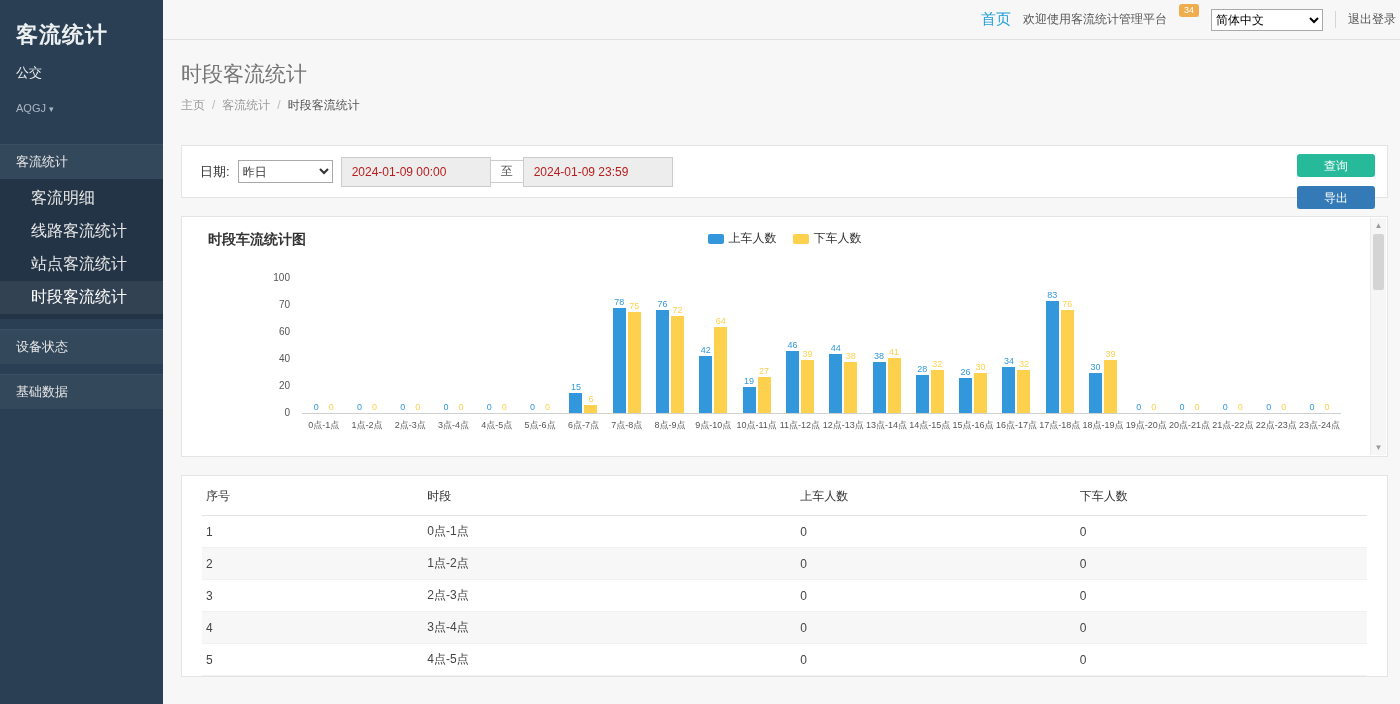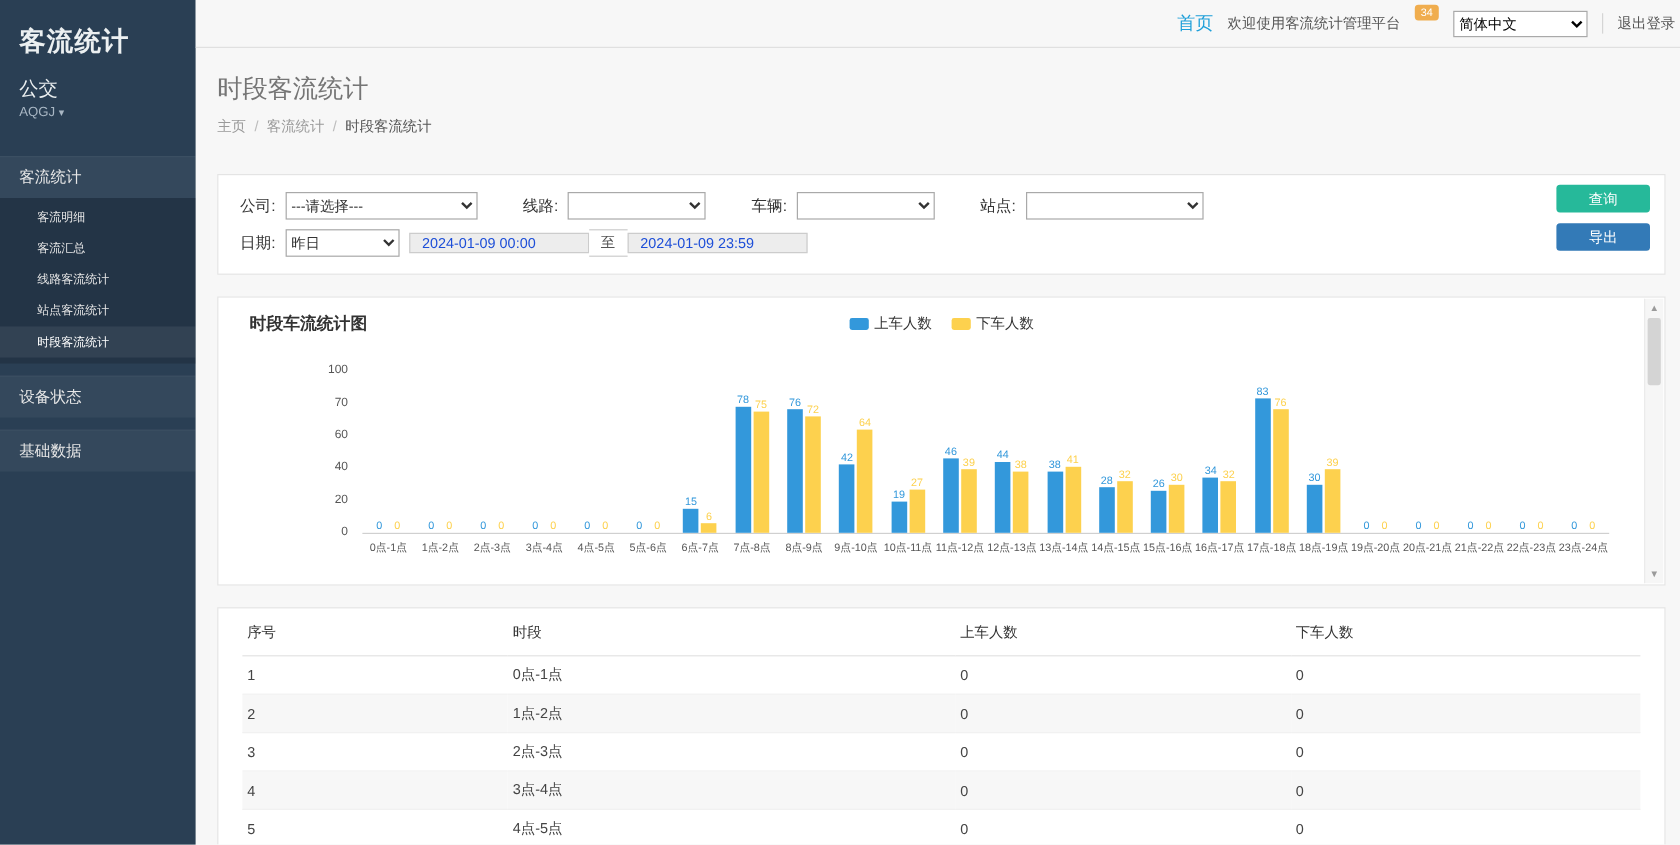--- a/index.html
+++ b/index.html
@@ -4,29 +4,29 @@
 <style>
   * { margin:0; padding:0; box-sizing:border-box; }
   html,body { width:1400px; height:704px; overflow:hidden; }
   body { font-family:"Liberation Sans","DejaVu Sans",sans-serif; background:#F7F7F7; color:#333; }
   .app { display:flex; width:100%; height:100%; }
 
   
   .sidebar { width:163px; flex-shrink:0; background:#2A3F54; color:#E7E7E7; }
   .brand { padding:20px 16px 6px; font-size:22px; font-weight:bold; color:#ECF0F1; letter-spacing:1px; }
   .profile { padding:8px 16px 0; }
-  .org { font-size:16px; color:#ECF0F1; margin-bottom:3px; }
+  .org { font-size:13px; color:#ECF0F1; margin-bottom:20px; }
   .user { font-size:11px; color:#A9B7C4; cursor:pointer; }
   .user .caret { font-size:9px; margin-left:3px; }
   #sidebar-menu { margin-top:30px; }
   .menu-section { padding:8px 16px; font-size:13px; color:#E7E7E7; background:rgba(255,255,255,0.05);
                   border-top:1px solid rgba(255,255,255,0.04); cursor:pointer; margin-top:10px; }
   .menu-section:first-child { margin-top:0; }
   .menu-children { background:rgba(0,0,0,0.16); padding:3px 0 5px; }
-  .menu-item { padding:6px 16px 6px 31px; font-size:10px; color:#E7E7E7; cursor:pointer; }
+  .menu-item { padding:6px 16px 6px 31px; font-size:16px; color:#E7E7E7; cursor:pointer; }
   .menu-item.active { color:#FFFFFF; background:rgba(255,255,255,0.07); }
 
   
   .main { flex:1; display:flex; flex-direction:column; overflow:hidden; }
   .topbar { height:40px; flex-shrink:0; background:#F7F7F7; border-bottom:1px solid #E0E0E0;
             display:flex; align-items:center; justify-content:flex-end; gap:12px; padding-right:4px;
             font-size:12px; color:#565656; }
   .home-link { font-size:15px; text-decoration:none; cursor:pointer; }
   .welcome { font-size:12px; color:#565656; }
   .badge { font-size:9px; line-height:11px; padding:1px 5px; border-radius:3px; color:#fff;
@@ -44,21 +44,21 @@
   .card { background:#fff; border:1px solid #E4E4E4; }
 
   
   .filter-card { padding:9px 18px; position:relative; }
   .filter-row { display:flex; align-items:center; height:29px; margin:2px 0; }
   .fgroup { display:flex; align-items:center; margin-right:38px; }
   .flabel { font-size:13px; color:#333; margin-right:8px; white-space:nowrap; }
   .fselect { height:23px; font-size:12px; color:#333; border:1px solid #A9A9A9; background:#fff; }
   .w160 { width:160px; } .w115 { width:115px; } .w148 { width:148px; } .w95 { width:95px; }
   .date-group { display:flex; align-items:center; margin-left:8px; }
-  .dateinput { height:17px; width:150px; background:#EDEDED; border:1px solid #CCCCCC; color:#1d4ed8;
+  .dateinput { height:30px; width:150px; background:#EDEDED; border:1px solid #CCCCCC; color:#b91c1c;
                font-size:12px; padding:0 10px; }
   .date-to { height:23px; line-height:21px; padding:0 10px; border-top:1px solid #CCC; border-bottom:1px solid #CCC;
              background:#FFF; font-size:12px; color:#555; }
   .filter-buttons { position:absolute; right:12px; top:8px; display:flex; flex-direction:column; gap:9px; }
   .btn { width:78px; height:23px; border:none; border-radius:3px; color:#fff; font-size:12px;
          cursor:pointer; line-height:22px; padding:0; }
 
   
   .chart-card { margin-top:18px; position:relative; padding-bottom:8px; }
   .chart-header { position:relative; height:34px; padding:13px 0 0 26px; }
@@ -103,21 +103,20 @@
     <div class="profile">
       <div class="org">公交</div>
       <div class="user">
         <span>AQGJ</span><span class="caret">▾</span>
       </div>
     </div>
     <nav id="sidebar-menu">
         <div class="menu-section open">客流统计</div>
         <div class="menu-children">
           <div class="menu-item">客流明细</div>
-          <div class="menu-item">客流汇总</div>
           <div class="menu-item">线路客流统计</div>
           <div class="menu-item">站点客流统计</div>
           <div class="menu-item active">时段客流统计</div>
         </div>
         <div class="menu-section">设备状态</div>
         <div class="menu-section">基础数据</div>
       </nav>
   </aside>
 
   <div class="main">
@@ -131,40 +130,20 @@
       </select>
       <a class="logout">退出登录</a>
     </header>
 
     <div class="content">
 
       <h1 class="page-title">时段客流统计</h1>
       <div class="breadcrumb" id="breadcrumb"><span class="bc-item">主页</span><span class="bc-sep">/</span><span class="bc-item">客流统计</span><span class="bc-sep">/</span><span class="bc-item current">时段客流统计</span></div>
 
       <div class="card filter-card">
-        <div class="filter-row">
-          <div class="fgroup">
-            <span class="flabel">公司:</span>
-            <select class="fselect w160">
-              <option>---请选择---</option>
-            </select>
-          </div>
-          <div class="fgroup">
-            <span class="flabel">线路:</span>
-            <select class="fselect w115"></select>
-          </div>
-          <div class="fgroup">
-            <span class="flabel">车辆:</span>
-            <select class="fselect w115"></select>
-          </div>
-          <div class="fgroup">
-            <span class="flabel">站点:</span>
-            <select class="fselect w148"></select>
-          </div>
-        </div>
         <div class="filter-row">
           <div class="fgroup">
             <span class="flabel">日期:</span>
             <select class="fselect w95">
               <option>昨日</option>
             </select>
             <div class="date-group">
               <input class="dateinput" readonly="" value="2024-01-09 00:00" style="">
               <span class="date-to">至</span>
               <input class="dateinput" readonly="" value="2024-01-09 23:59" style="">

